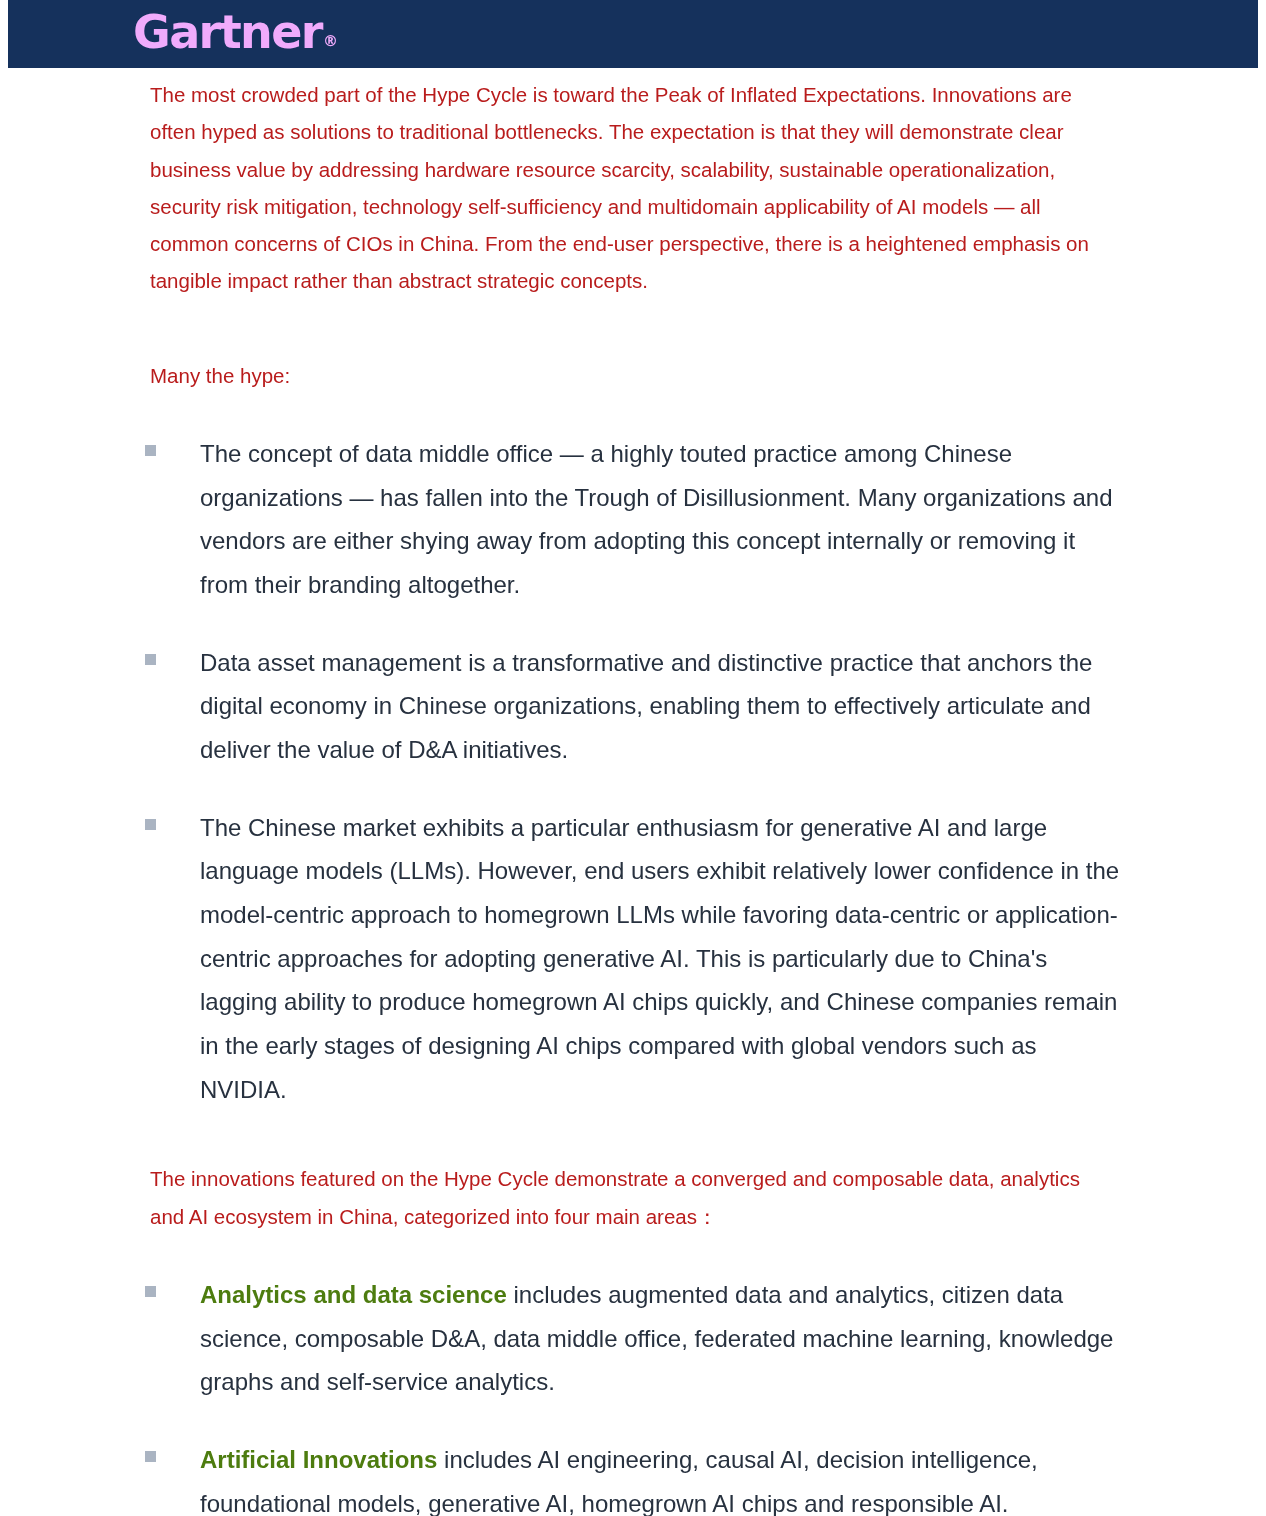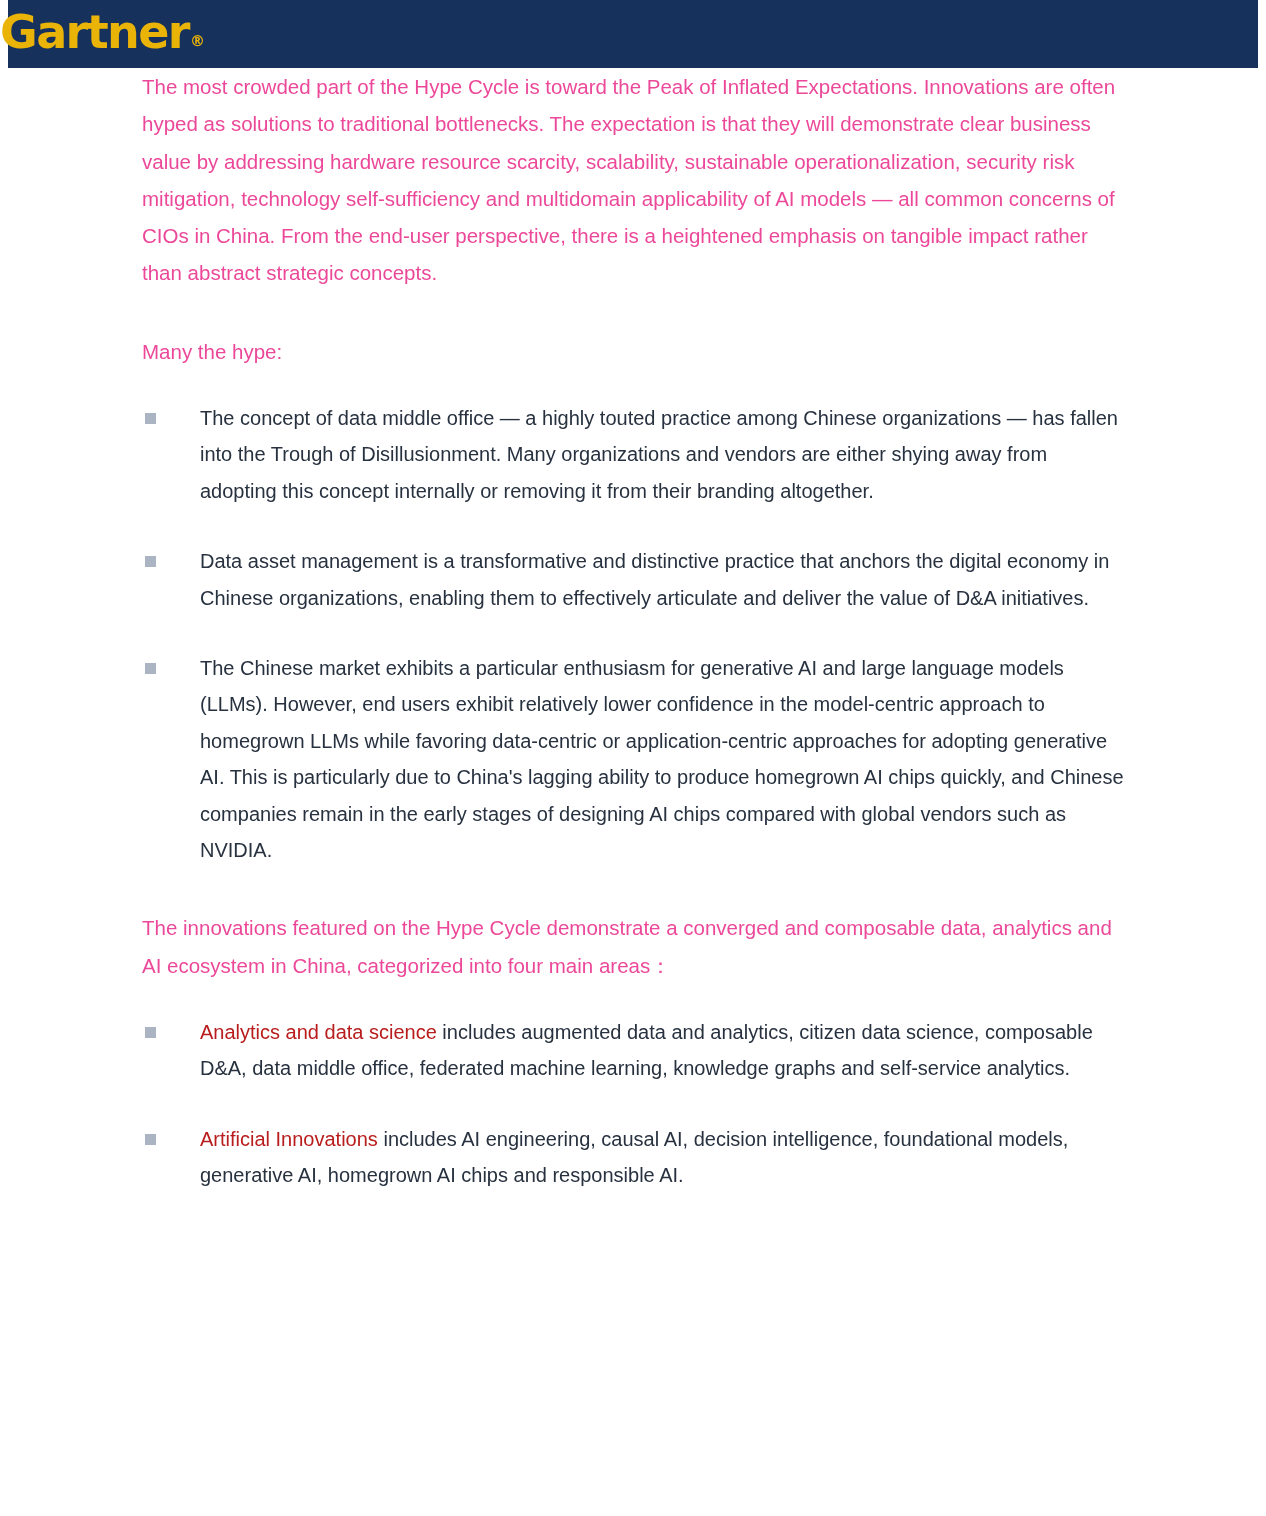--- a/index.html
+++ b/index.html
@@ -33,80 +33,81 @@
   .header-band .side-strip {
     position: absolute;
     top: 0;
     bottom: 0;
     width: 8px;
     background: #ffffff;
   }
   .header-band .side-strip.left { left: 0; }
   .header-band .side-strip.right { right: 0; }
   .brand-logo {
+    margin-left: 133px;
     font-family: "DejaVu Sans", sans-serif;
     font-weight: 700;
     font-size: 46px;
     letter-spacing: -1.6px;
-    color: #eab308;
+    color: #f0abfc;
     line-height: 1;
     position: relative;
     top: -2px;
   }
   .brand-logo .reg {
     font-size: 15px;
     vertical-align: baseline;
     position: relative;
     top: -2px;
     left: 1px;
     letter-spacing: 0;
   }
   
   .content {
     padding: 0 140px 40px 142px;
     box-sizing: border-box;
   }
   p.para {
     font-size: 20.5px;
     line-height: 1.82;
-    color: #ec4899;
-    margin: 0;
+    color: #b91c1c;
+    margin: 8px;
     padding: 0;
     max-width: 985px;
   }
   .spacer-lg { height: 41px; }
   .spacer-md { height: 30px; }
   .first-para { padding-top: 48px; }
   ul.bullets {
     list-style: none;
     margin: 0;
     padding: 0;
   }
   ul.bullets li {
     position: relative;
     padding-left: 58px;
     margin-bottom: 34px;
-    font-size: 20px;
+    font-size: 24px;
     line-height: 1.82;
     color: #27313f;
     max-width: 985px;
   }
   ul.bullets li:last-child { margin-bottom: 0; }
   ul.bullets li .marker {
     position: absolute;
     left: 3px;
     top: 13px;
     width: 11px;
     height: 11px;
     background: #aab4c2;
     display: block;
   }
   .lead {
-    font-weight: 400;
-    color: #b91c1c;
+    font-weight: 700;
+    color: #4d7c0f;
   }
 </style>
 </head>
 <body>
 
 <div class="page">
 
   <div class="header-band">
     <div class="side-strip left"></div>
     <div class="side-strip right"></div>

